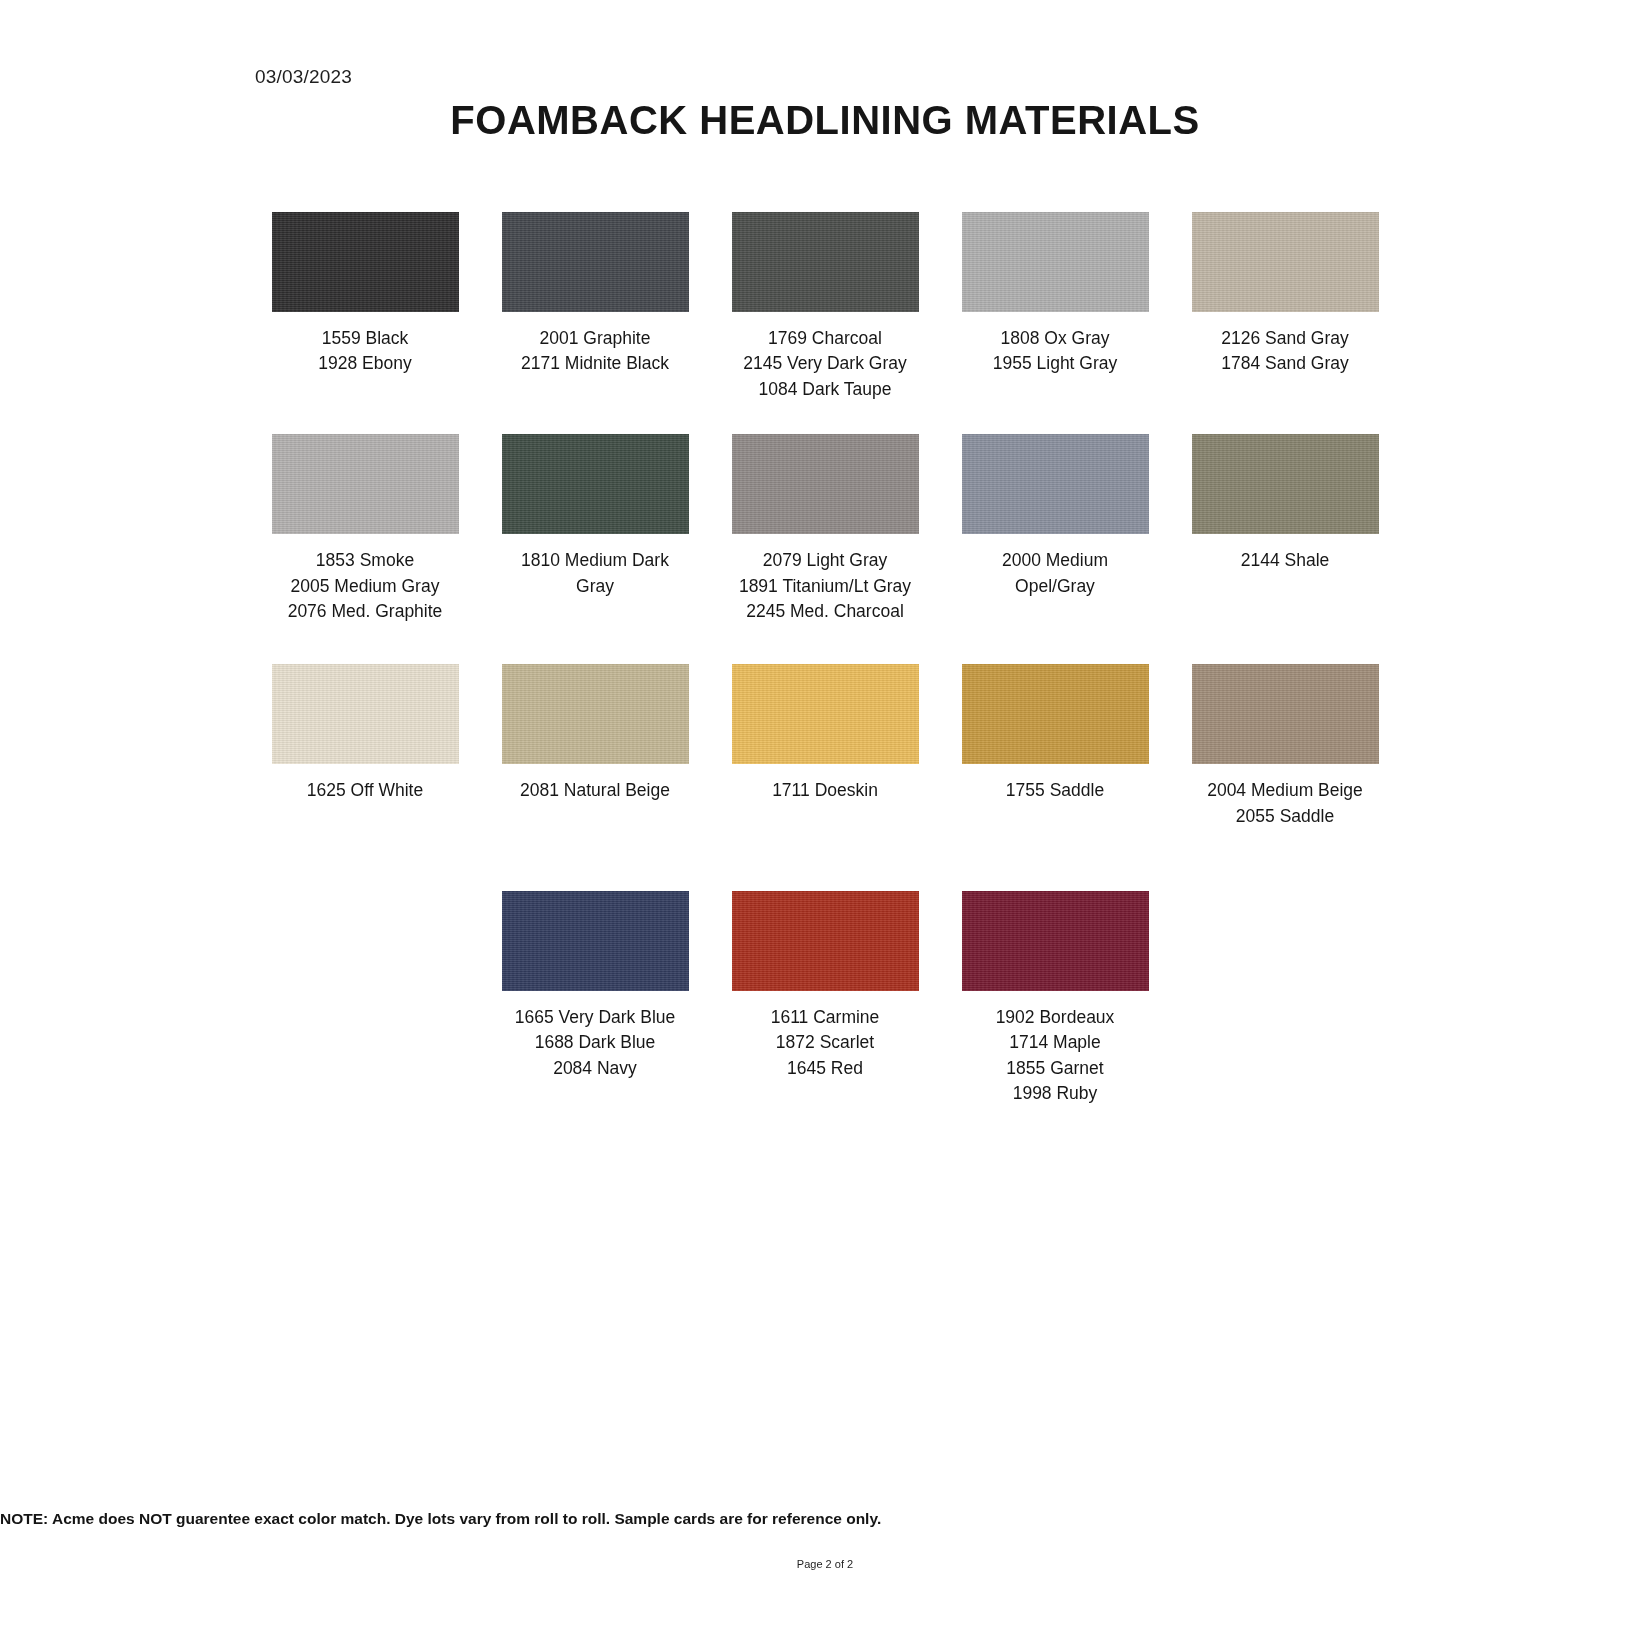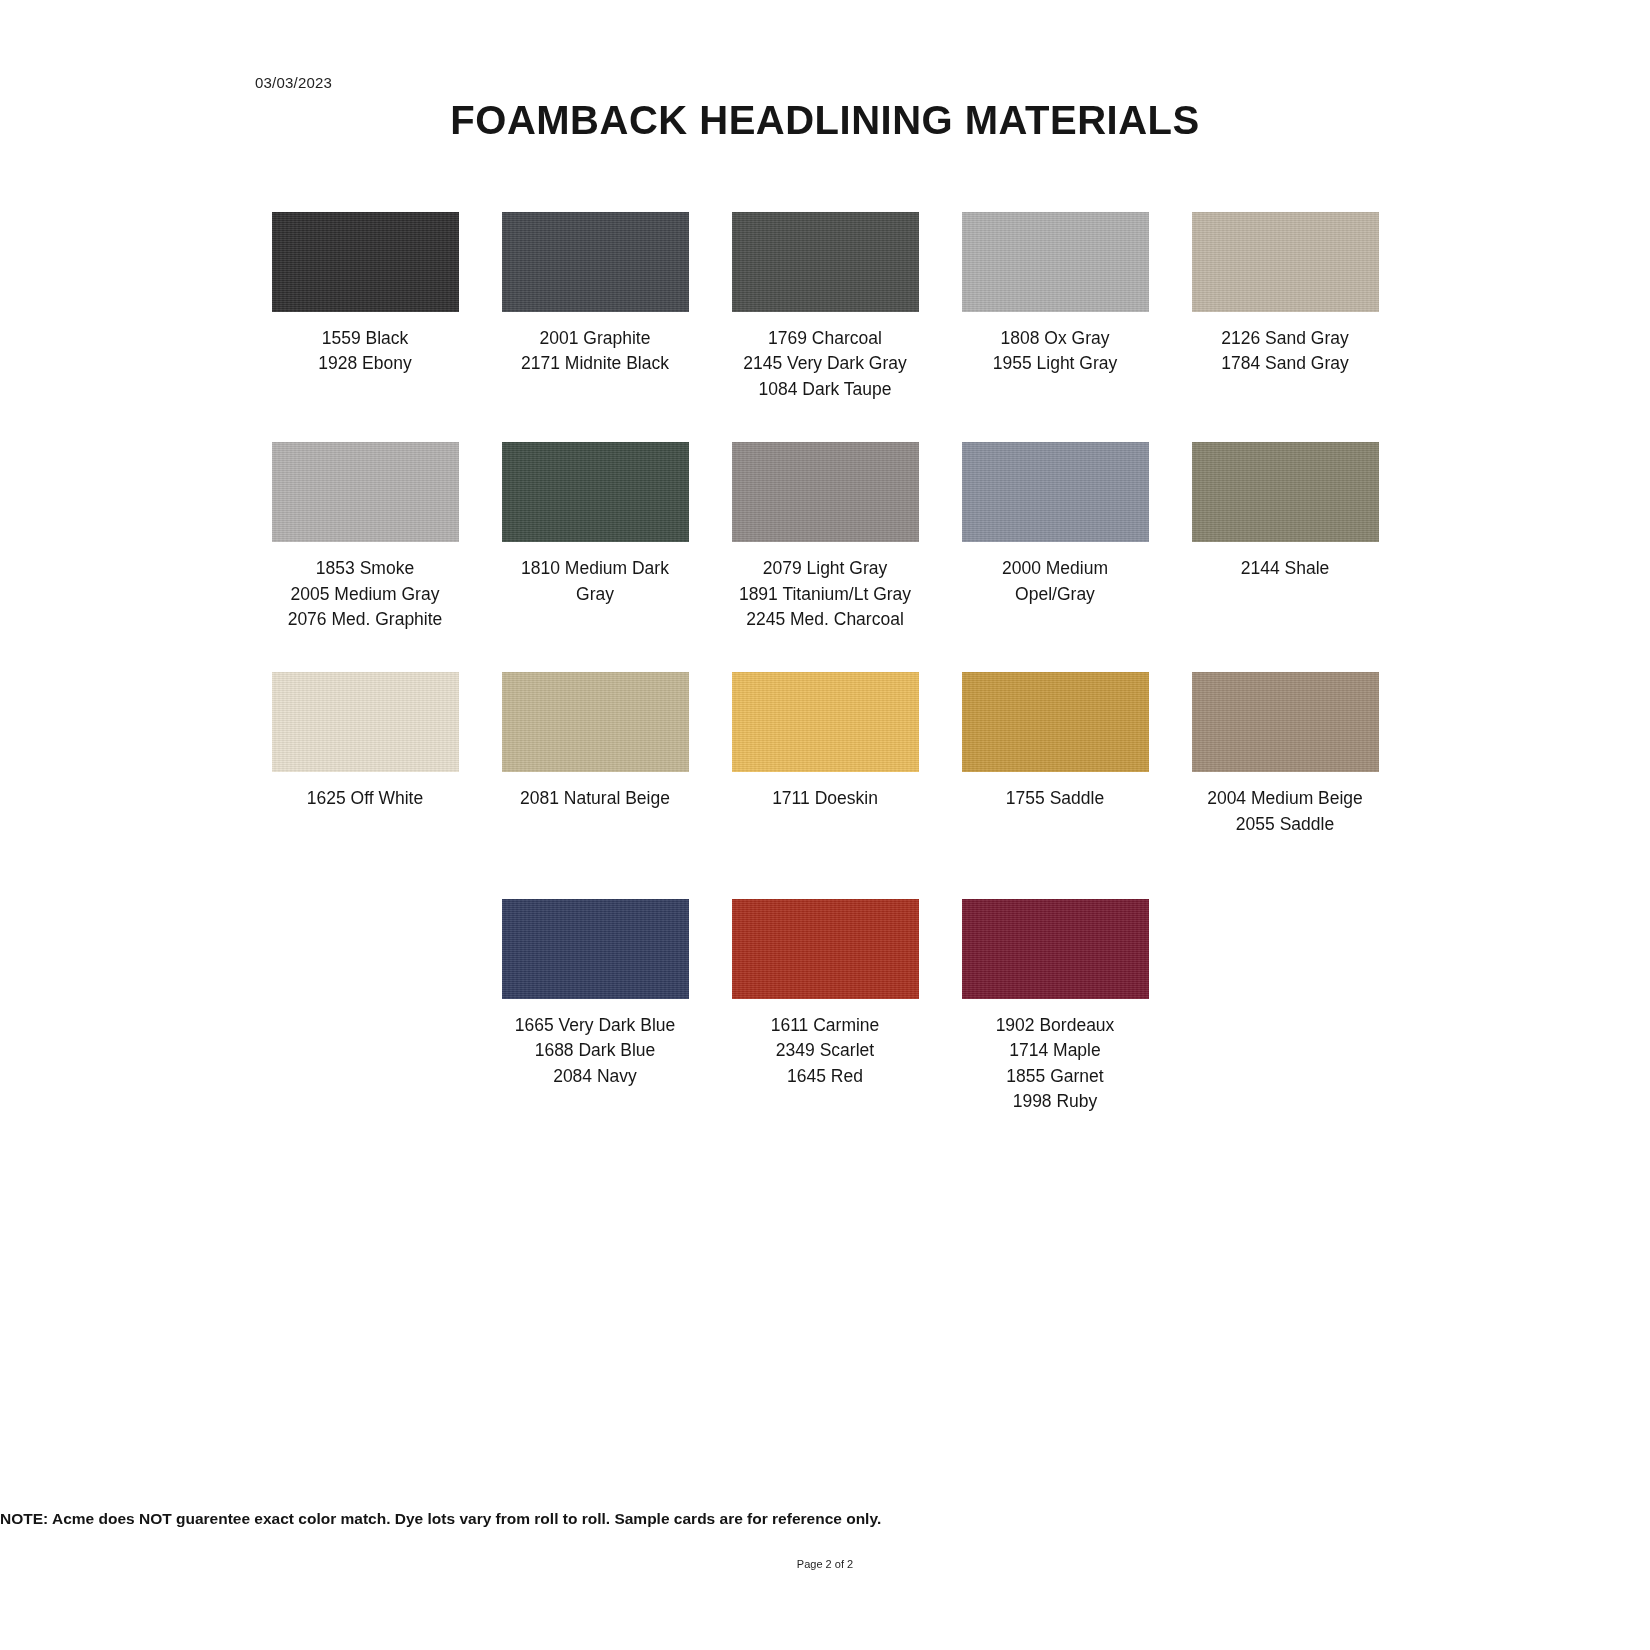--- a/index.html
+++ b/index.html
@@ -18,24 +18,23 @@
   .page {
     position: relative;
     width: 1650px;
     height: 1650px;
     box-sizing: border-box;
   }
   .doc-date {
     position: absolute;
     left: 255px;
     top: 66px;
-    font-size: 15px;
+    font-size: 19px;
     color: #1f1f1f;
     letter-spacing: 0.2px;
-    margin-top: 8px;
   }
   .doc-title {
     position: absolute;
     left: 0;
     right: 0;
     top: 98px;
     text-align: center;
     font-size: 40px;
     font-weight: bold;
     letter-spacing: 0.5px;
@@ -83,21 +82,21 @@
   .chip-labels {
     margin-top: 14px;
     text-align: center;
     line-height: 1.45;
     font-size: 17.5px;
     color: #171717;
   }
   .chip-labels div {
     white-space: nowrap;
   }
-  .row-gap-1 { margin-bottom: 40px; }
+  .row-gap-1 { margin-bottom: 32px; }
   .row-gap-2 { margin-bottom: 40px; }
   .row-gap-3 { margin-bottom: 62px; }
   .note {
     position: absolute;
     left: 0;
     right: 0;
     top: 1510px;
     text-align: left;
     font-size: 15.5px;
     font-weight: bold;
@@ -238,21 +237,21 @@
           <div class="chip-labels">
             <div>1665 Very Dark Blue</div>
             <div>1688 Dark Blue</div>
             <div>2084 Navy</div>
           </div>
         </div>
         <div class="swatch-cell">
           <div class="chip" style="background: rgb(168, 47, 30);"></div>
           <div class="chip-labels">
             <div>1611 Carmine</div>
-            <div>2349 Scarlet</div>
+            <div>1872 Scarlet</div>
             <div>1645 Red</div>
           </div>
         </div>
         <div class="swatch-cell">
           <div class="chip" style="background: rgb(117, 26, 49);"></div>
           <div class="chip-labels">
             <div>1902 Bordeaux</div>
             <div>1714 Maple</div>
             <div>1855 Garnet</div>
             <div>1998 Ruby</div>

